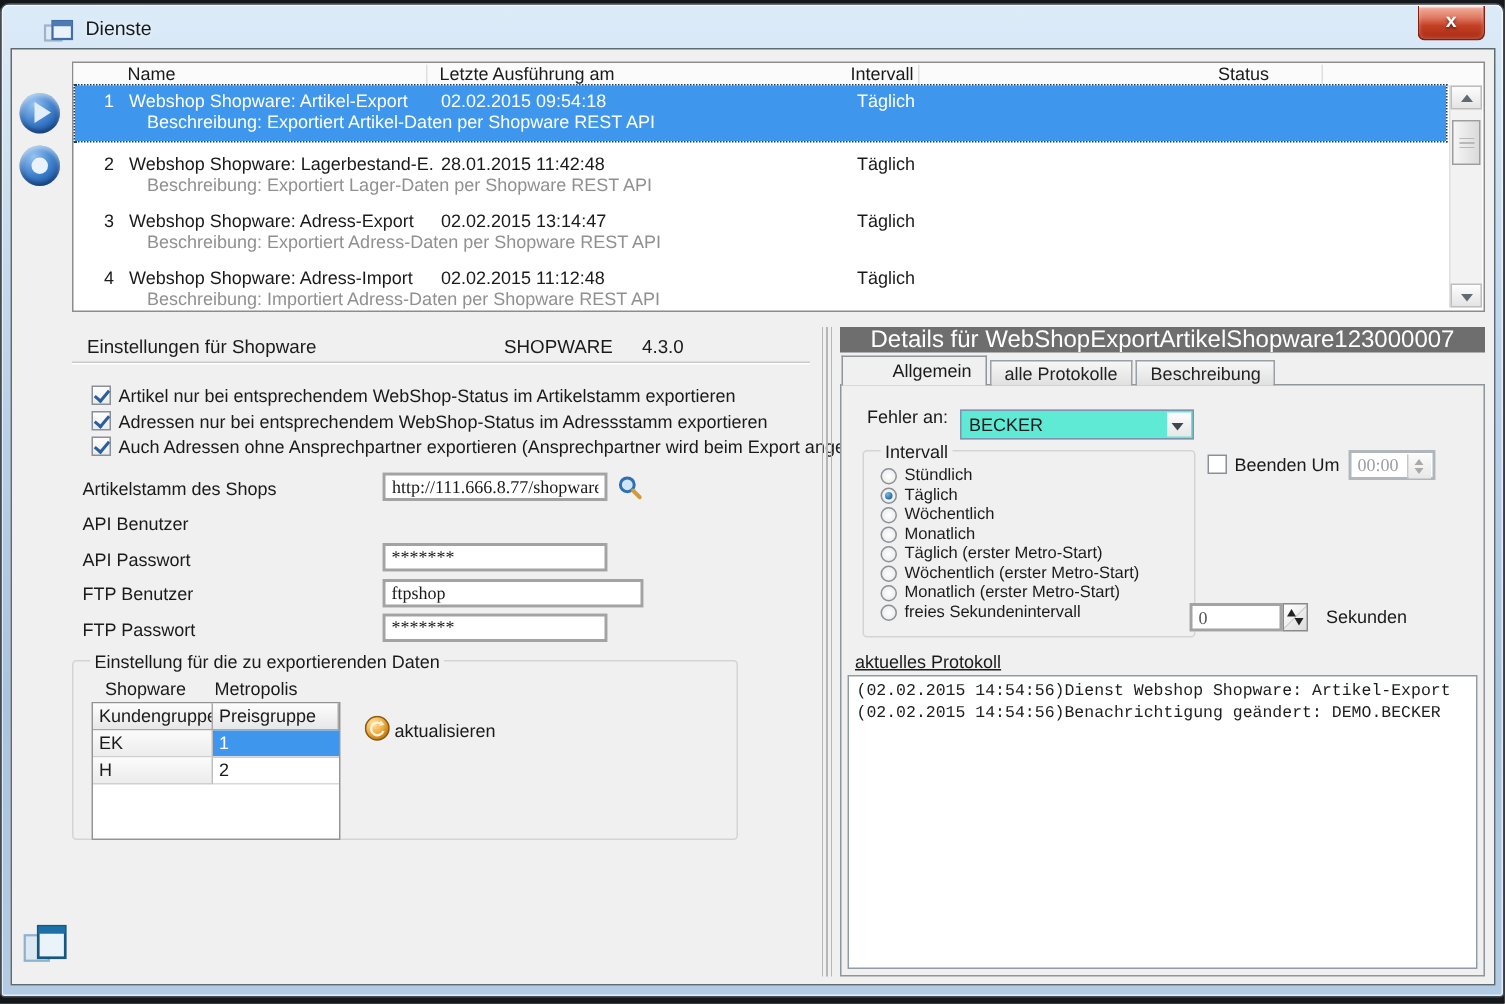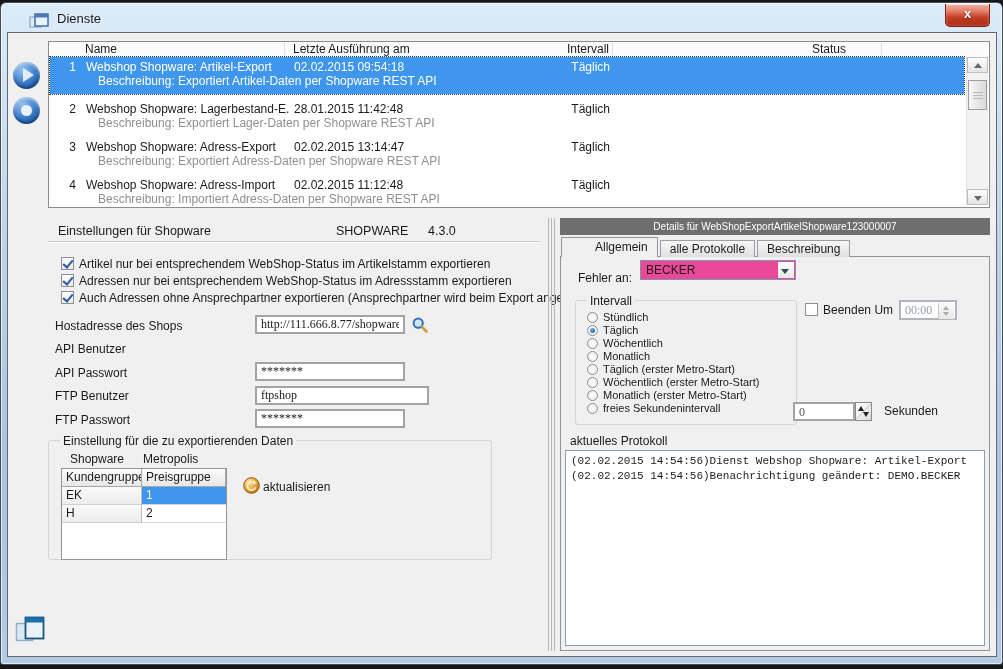--- a/index.html
+++ b/index.html
@@ -80,30 +80,30 @@
   .gcell{position:absolute;box-sizing:border-box;font-size:12px;padding:1px 4px;white-space:nowrap;overflow:hidden;}
   .ghead{background:linear-gradient(#fdfdfd,#e7e7e7);border-right:1px solid #a8a8a8;border-bottom:1px solid #a8a8a8;}
   .growhdr{background:linear-gradient(#fbfbfb,#ececec);border-right:1px solid #bdbdbd;border-bottom:1px solid #cfcfcf;}
   .gval{border-bottom:1px solid #d9d9d9;}
   .gsel{background:#3e96ed;color:#fff;}
   
   .splitter{position:absolute;left:548px;top:218px;width:7px;height:433px;
             background:repeating-linear-gradient(90deg,#b6b6b6 0 1px,transparent 1px 3px);}
   
   .details-hdr{position:absolute;left:560px;top:218px;width:430px;height:17px;background:#6e6e6e;
-               color:#fff;font-size:10px;text-align:center;line-height:17px;}
+               color:#fff;font-size:16px;text-align:center;line-height:17px;}
   .tabs{position:absolute;left:561px;top:237px;height:20px;display:flex;align-items:flex-end;z-index:3;}
   .tab{box-sizing:border-box;font-size:12px;padding:0 9px;margin-right:2px;white-space:nowrap;}
   .tab.active{height:20px;line-height:19px;background:#f0f0f0;border:1px solid #8f959b;border-bottom:none;padding-left:33px;}
   .tab.inactive{height:17px;line-height:16px;background:linear-gradient(#f7f7f7,#e0e0e0);
                 border:1px solid #9aa0a6;border-bottom:none;color:#222;}
   .tabpanel{position:absolute;left:560px;top:256px;width:430px;height:395px;box-sizing:border-box;
             border:1px solid #8f959b;background:#f0f0f0;z-index:1;}
-  .combo{position:absolute;left:640px;top:260px;width:156px;height:20px;box-sizing:border-box;
-         border:1px solid #7a95ad;background:#ec4899;z-index:2;}
+  .combo{position:absolute;left:640px;top:273px;width:156px;height:20px;box-sizing:border-box;
+         border:1px solid #7a95ad;background:#5eead4;z-index:2;}
   .combo .val{position:absolute;left:5px;top:2px;font-size:12px;}
   .combo .btn{position:absolute;right:1px;top:1px;width:16px;height:16px;
               background:linear-gradient(#fdfdfd,#e7e7e7);}
   .combo .arr{position:absolute;right:5px;top:7px;width:0;height:0;border-left:4px solid transparent;
               border-right:4px solid transparent;border-top:5px solid #3c4750;}
   .radio{position:absolute;width:11px;height:11px;border:1px solid #8a9097;border-radius:50%;
          box-sizing:border-box;background:radial-gradient(#fff,#e6e6e6);}
   .radio .dot{position:absolute;left:2px;top:2px;width:5px;height:5px;border-radius:50%;
               background:radial-gradient(circle at 35% 30%,#7db6e0,#1d6fae 70%);}
   .rlbl{position:absolute;font-size:11px;white-space:nowrap;z-index:2;}
@@ -214,21 +214,21 @@
   <span class="lbl" style="left:79px;top:257px;">Artikel nur bei entsprechendem WebShop-Status im Artikelstamm exportieren</span>
   <div class="cbx" style="left:61px;top:274px;">
       <div class="mark"></div>
     </div>
   <span class="lbl" style="left:79px;top:274px;">Adressen nur bei entsprechendem WebShop-Status im Adressstamm exportieren</span>
   <div class="cbx" style="left:61px;top:291px;">
       <div class="mark"></div>
     </div>
   <span class="lbl" style="left:79px;top:291px;">Auch Adressen ohne Ansprechpartner exportieren (Ansprechpartner wird beim Export angelegt)</span>
 
-  <span class="lbl" style="left:55px;top:319px;">Hostadresse des Shops</span>
+  <span class="lbl" style="left:55px;top:319px;">Artikelstamm des Shops</span>
   <input class="tbox" style="left: 255px; top: 315px; width: 150px;" readonly="" value="http://111.666.8.77/shopware">
   <svg style="position:absolute;left:411px;top:316px;" width="18" height="18" viewBox="0 0 18 18">
     <circle cx="7.2" cy="7.2" r="4.6" fill="#cfe6f8" stroke="#2f6fb4" stroke-width="2"></circle>
     <line x1="11" y1="11" x2="15.5" y2="15.5" stroke="#d19a3d" stroke-width="2.6" stroke-linecap="round"></line>
   </svg>
 
   <span class="lbl" style="left:55px;top:342px;">API Benutzer</span>
 
   <span class="lbl" style="left:55px;top:366px;">API Passwort</span>
   <input class="tbox" style="left: 255px; top: 362px; width: 150px;" readonly="" value="*******">
@@ -319,21 +319,21 @@
 
   <div class="tbox z2" style="left:793px;top:402px;width:62px;color:#555;">
     <span>0</span>
   </div>
   <div class="spinbtn">
     <div class="u"></div>
     <div class="d"></div>
   </div>
   <span class="lbl z2" style="left:884px;top:404px;">Sekunden</span>
 
-  <span class="lbl z2" style="left:570px;top:434px;">aktuelles Protokoll</span>
+  <span class="lbl z2" style="left:570px;top:434px;text-decoration:underline;">aktuelles Protokoll</span>
   <div class="logbox">
     <div class="logline">(02.02.2015 14:54:56)Dienst Webshop Shopware: Artikel-Export</div>
     <div class="logline">(02.02.2015 14:54:56)Benachrichtigung geändert: DEMO.BECKER</div>
   </div>
 
   <svg style="position:absolute;left:14px;top:612px;" width="34" height="40" viewBox="0 0 34 40">
     <rect x="2.5" y="11.5" width="16" height="17" fill="#d9e7f2" fill-opacity="0.85" stroke="#8fb2cc" stroke-width="1.5"></rect>
     <rect x="11.5" y="5.5" width="18" height="21" fill="#eaf3fa" stroke="#16567f" stroke-width="1.8"></rect>
     <rect x="11.5" y="5.5" width="18" height="5" fill="#1c70a8"></rect>
   </svg>

